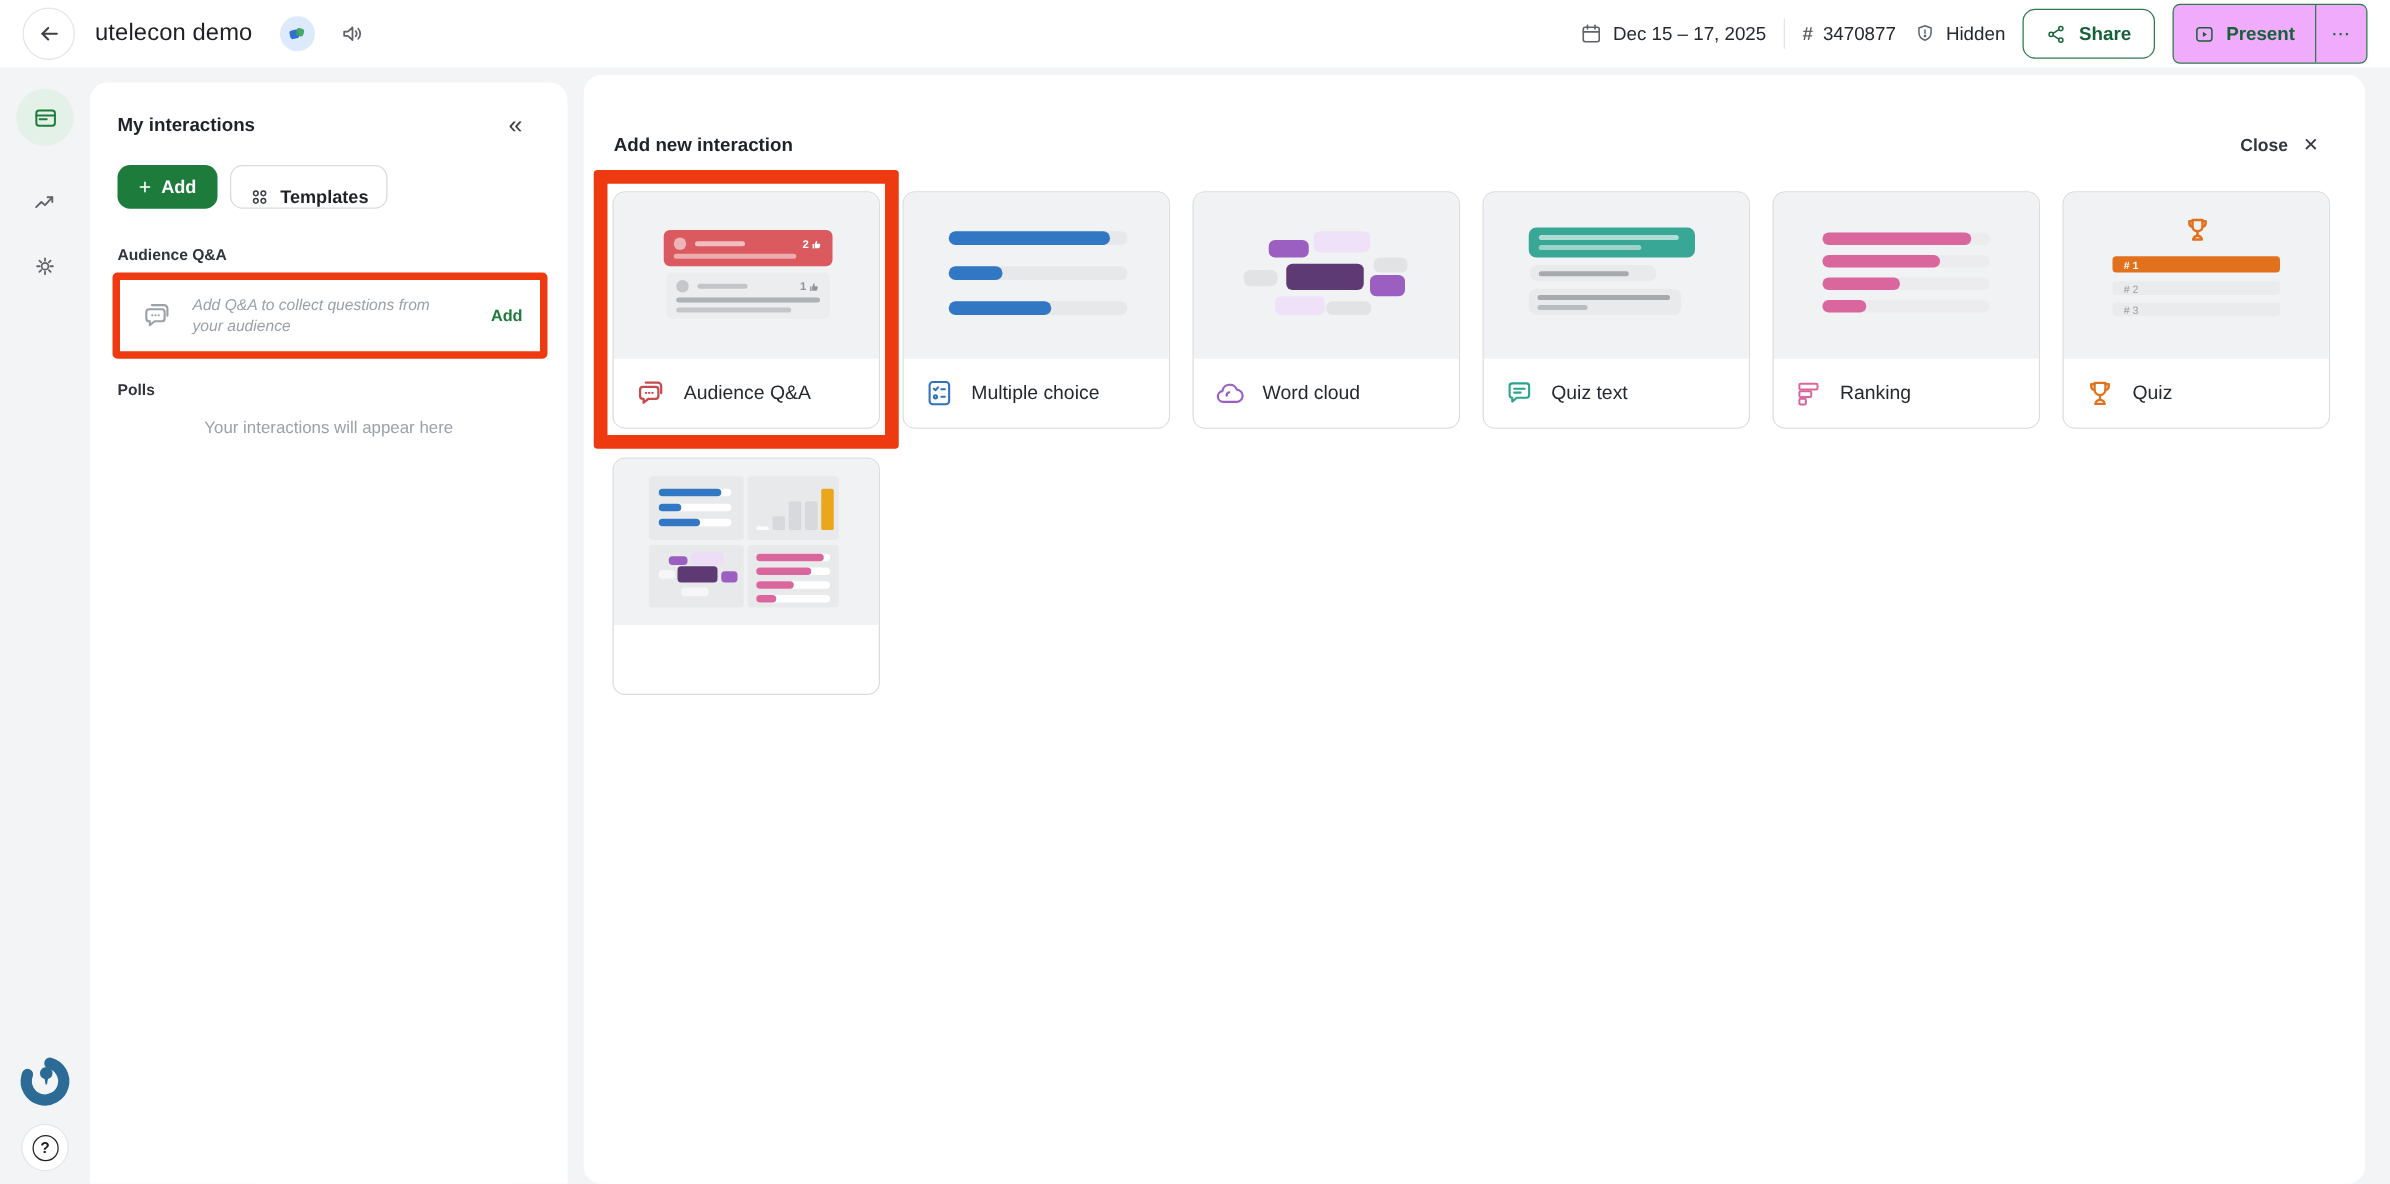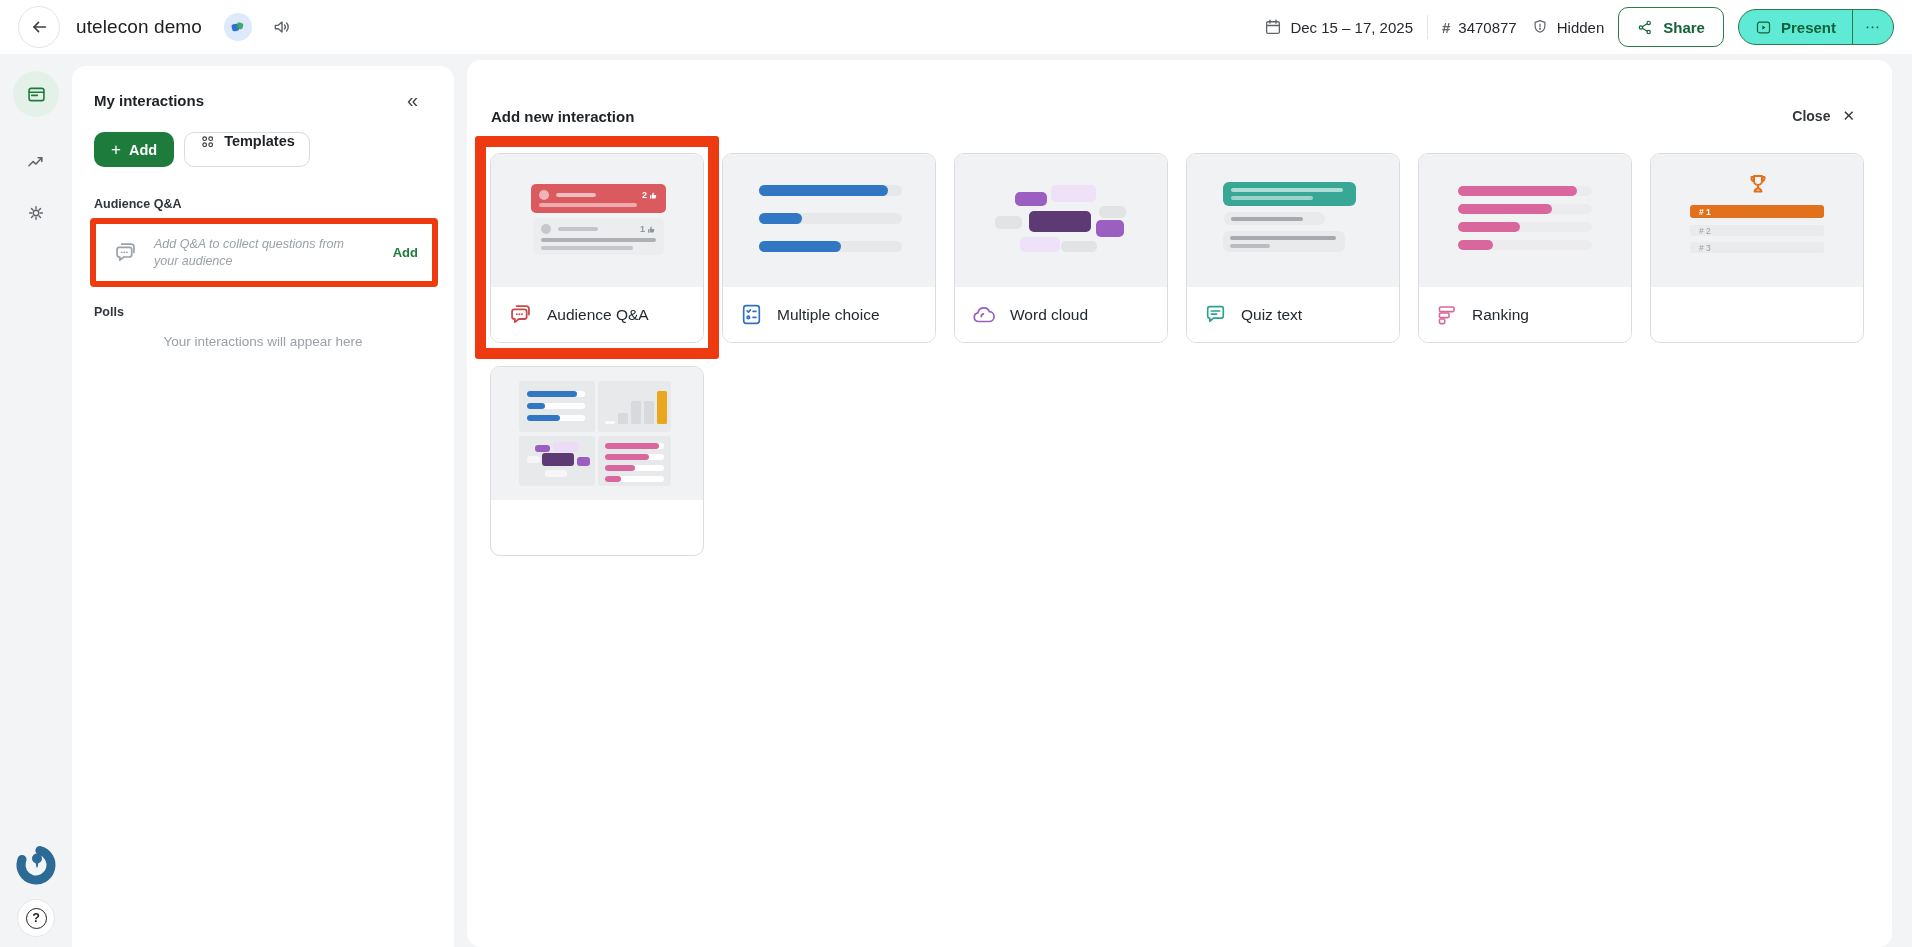--- a/index.html
+++ b/index.html
@@ -15,22 +15,22 @@
   .doc-title { font-size:19px; font-weight:400; margin-left:16px; letter-spacing:.1px; }
   .chip { width:28px; height:28px; border-radius:50%; background:#dceafc; margin-left:22px;
     display:flex; align-items:center; justify-content:center; cursor:pointer; }
   .megaphone { margin-left:20px; display:flex; cursor:pointer; }
   .tb-right { margin-left:auto; display:flex; align-items:center; gap:14px; }
   .meta { display:flex; align-items:center; gap:8px; font-size:15px; color:#26292e; cursor:pointer; }
   .vdiv { width:1px; height:24px; background:#e2e4e7; }
   .btn-green { display:flex; align-items:center; gap:9px; height:40px; padding:0 18px;
     border:1.5px solid #2c7a4d; border-radius:10px; background:#fff; color:#156239;
     font-size:15px; font-weight:600; cursor:pointer; }
-  .present-group { display:flex; align-items:stretch; height:36px; border:1.5px solid #2c7a4d;
-    border-radius:18px; overflow:hidden; background:#5eead4; }
+  .present-group { display:flex; align-items:stretch; height:48px; border:1.5px solid #2c7a4d;
+    border-radius:6px; overflow:hidden; background:#f0abfc; }
   .present-main { display:flex; align-items:center; gap:9px; padding:0 16px; color:#156239;
     font-size:15px; font-weight:600; cursor:pointer; }
   .present-more { display:flex; align-items:center; padding:0 12px; border-left:1.5px solid #2c7a4d;
     color:#156239; font-size:15px; letter-spacing:1px; cursor:pointer; }
 
   
   .rail { position:absolute; left:0; top:54px; bottom:0; width:72px; display:flex;
     flex-direction:column; align-items:center; }
   .rail-item { width:46px; height:46px; border-radius:50%; display:flex; align-items:center;
     justify-content:center; cursor:pointer; }
@@ -46,21 +46,21 @@
   .sidebar { position:absolute; left:72px; top:66px; bottom:0; width:382px; background:#fff;
     border-radius:14px 14px 0 0; }
   .sb-header { display:flex; align-items:center; justify-content:space-between;
     padding:24px 36px 0 22px; }
   .sb-title { font-size:15px; font-weight:700; color:#1f2328; }
   .collapse { font-size:20px; color:#3c4043; cursor:pointer; line-height:1; }
   .sb-btnrow { display:flex; gap:10px; margin-top:22px; padding-left:22px; }
   .add-btn { display:flex; align-items:center; gap:8px; height:35px; padding:0 17px;
     background:#1d7c3b; color:#fff; border:none; border-radius:10px; font-size:14.5px;
     font-weight:600; cursor:pointer; }
-  .tpl-btn { display:flex; align-items:flex-start; gap:8px; height:35px; padding:0 14px;
+  .tpl-btn { display:flex; align-items:flex-end; gap:8px; height:35px; padding:0 14px;
     background:#fff; color:#1f2328; border:1px solid #d8dade; border-radius:10px;
     font-size:14.5px; font-weight:600; cursor:pointer; }
   .sb-section { margin-top:30px; padding-left:22px; font-size:12.5px; font-weight:600; color:#2f353b; }
   .qa-box { margin:7px 0 0 18px; width:348px; height:69px; border:6px solid #ee3a11;
     border-radius:4px; background:#fff; display:flex; align-items:center; padding:0 14px 0 16px; }
   .qa-prompt { font-size:12.5px; line-height:1.35; color:#9aa1a8; max-width:208px; margin-left:15px;font-style:italic; }
   .qa-add { margin-left:auto; font-size:13px; font-weight:600; color:#1d7c3b; cursor:pointer; }
   .sb-polls { margin-top:18px; padding-left:22px; font-size:12.5px; font-weight:600; color:#2f353b; }
   .sb-empty { margin-top:15px; text-align:center; font-size:13.5px; color:#9aa1a8; }
 
@@ -399,20 +399,29 @@
         <div class="hbar" style="left:39px; top:51px; width:134px; height:13px; background:#e2711e; border-radius:3px; display:flex; align-items:center; padding-left:9px;">
           <span style="font-size:8.5px; font-weight:600; color:#fff;"># 1</span>
         </div>
         <div class="hbar" style="left:39px; top:71px; width:134px; height:11px; background:#eaebed; border-radius:3px; display:flex; align-items:center; padding-left:9px;">
           <span style="font-size:8.5px; color:#9aa0a6;"># 2</span>
         </div>
         <div class="hbar" style="left:39px; top:88px; width:134px; height:11px; background:#eaebed; border-radius:3px; display:flex; align-items:center; padding-left:9px;">
           <span style="font-size:8.5px; color:#9aa0a6;"># 3</span>
         </div>
       </div>
+      <div class="tile-footer">
+        <svg width="26" height="26" viewBox="0 0 24 24" fill="none" stroke="#e2711e" stroke-width="1.7" stroke-linecap="round" stroke-linejoin="round">
+          <path d="M8 4h8v5a4 4 0 0 1-8 0V4z"></path>
+          <path d="M8 5H5.5v1.3A3 3 0 0 0 8 9.3M16 5h2.5v1.3A3 3 0 0 1 16 9.3"></path>
+          <path d="M12 13v3"></path>
+            <path d="M8.5 19.5c.5-2 1.8-3 3.5-3s3 1 3.5 3z"></path>
+        </svg>
+        <span class="tile-label">Quiz</span>
+      </div>
     </div>
 
     <div class="tile">
       <div class="tile-illus">
         <div class="mini" style="left:28px; top:14px; width:76px; height:51px;">
           <div class="hbar" style="left:8px; top:10px; width:58px; height:6px; background:#fff; border-radius:3px;"></div>
           <div class="hbar" style="left:8px; top:10px; width:50px; height:6px; background:#3277c4; border-radius:3px;"></div>
           <div class="hbar" style="left:8px; top:22px; width:58px; height:6px; background:#fff; border-radius:3px;"></div>
           <div class="hbar" style="left:8px; top:22px; width:18px; height:6px; background:#3277c4; border-radius:3px;"></div>
           <div class="hbar" style="left:8px; top:34px; width:58px; height:6px; background:#fff; border-radius:3px;"></div>

